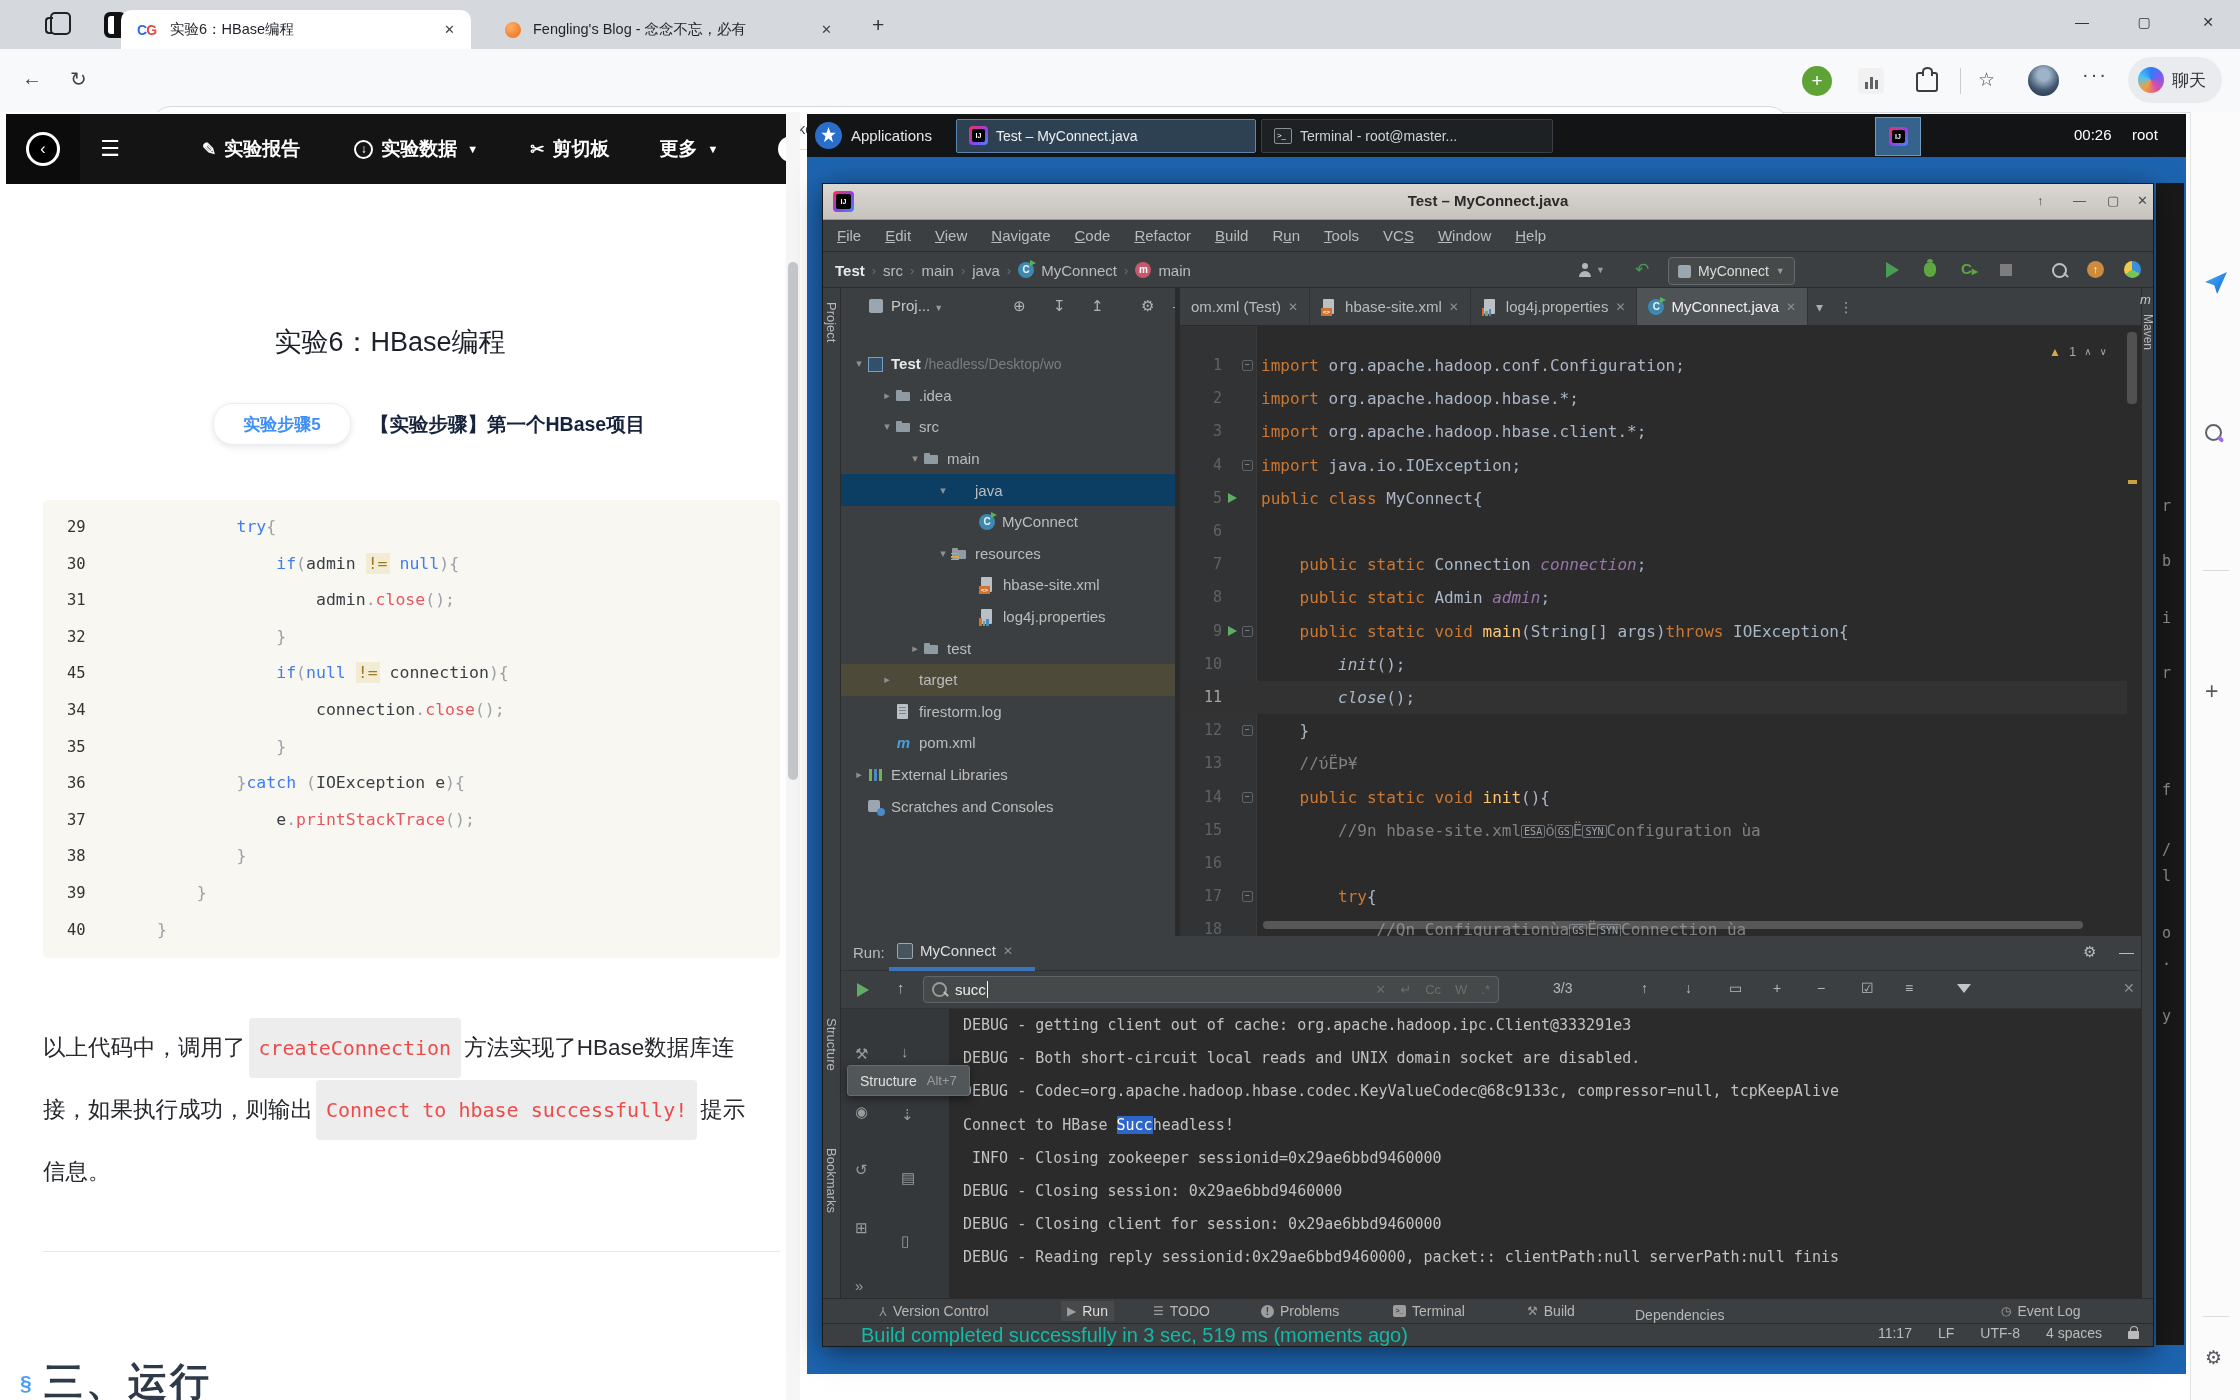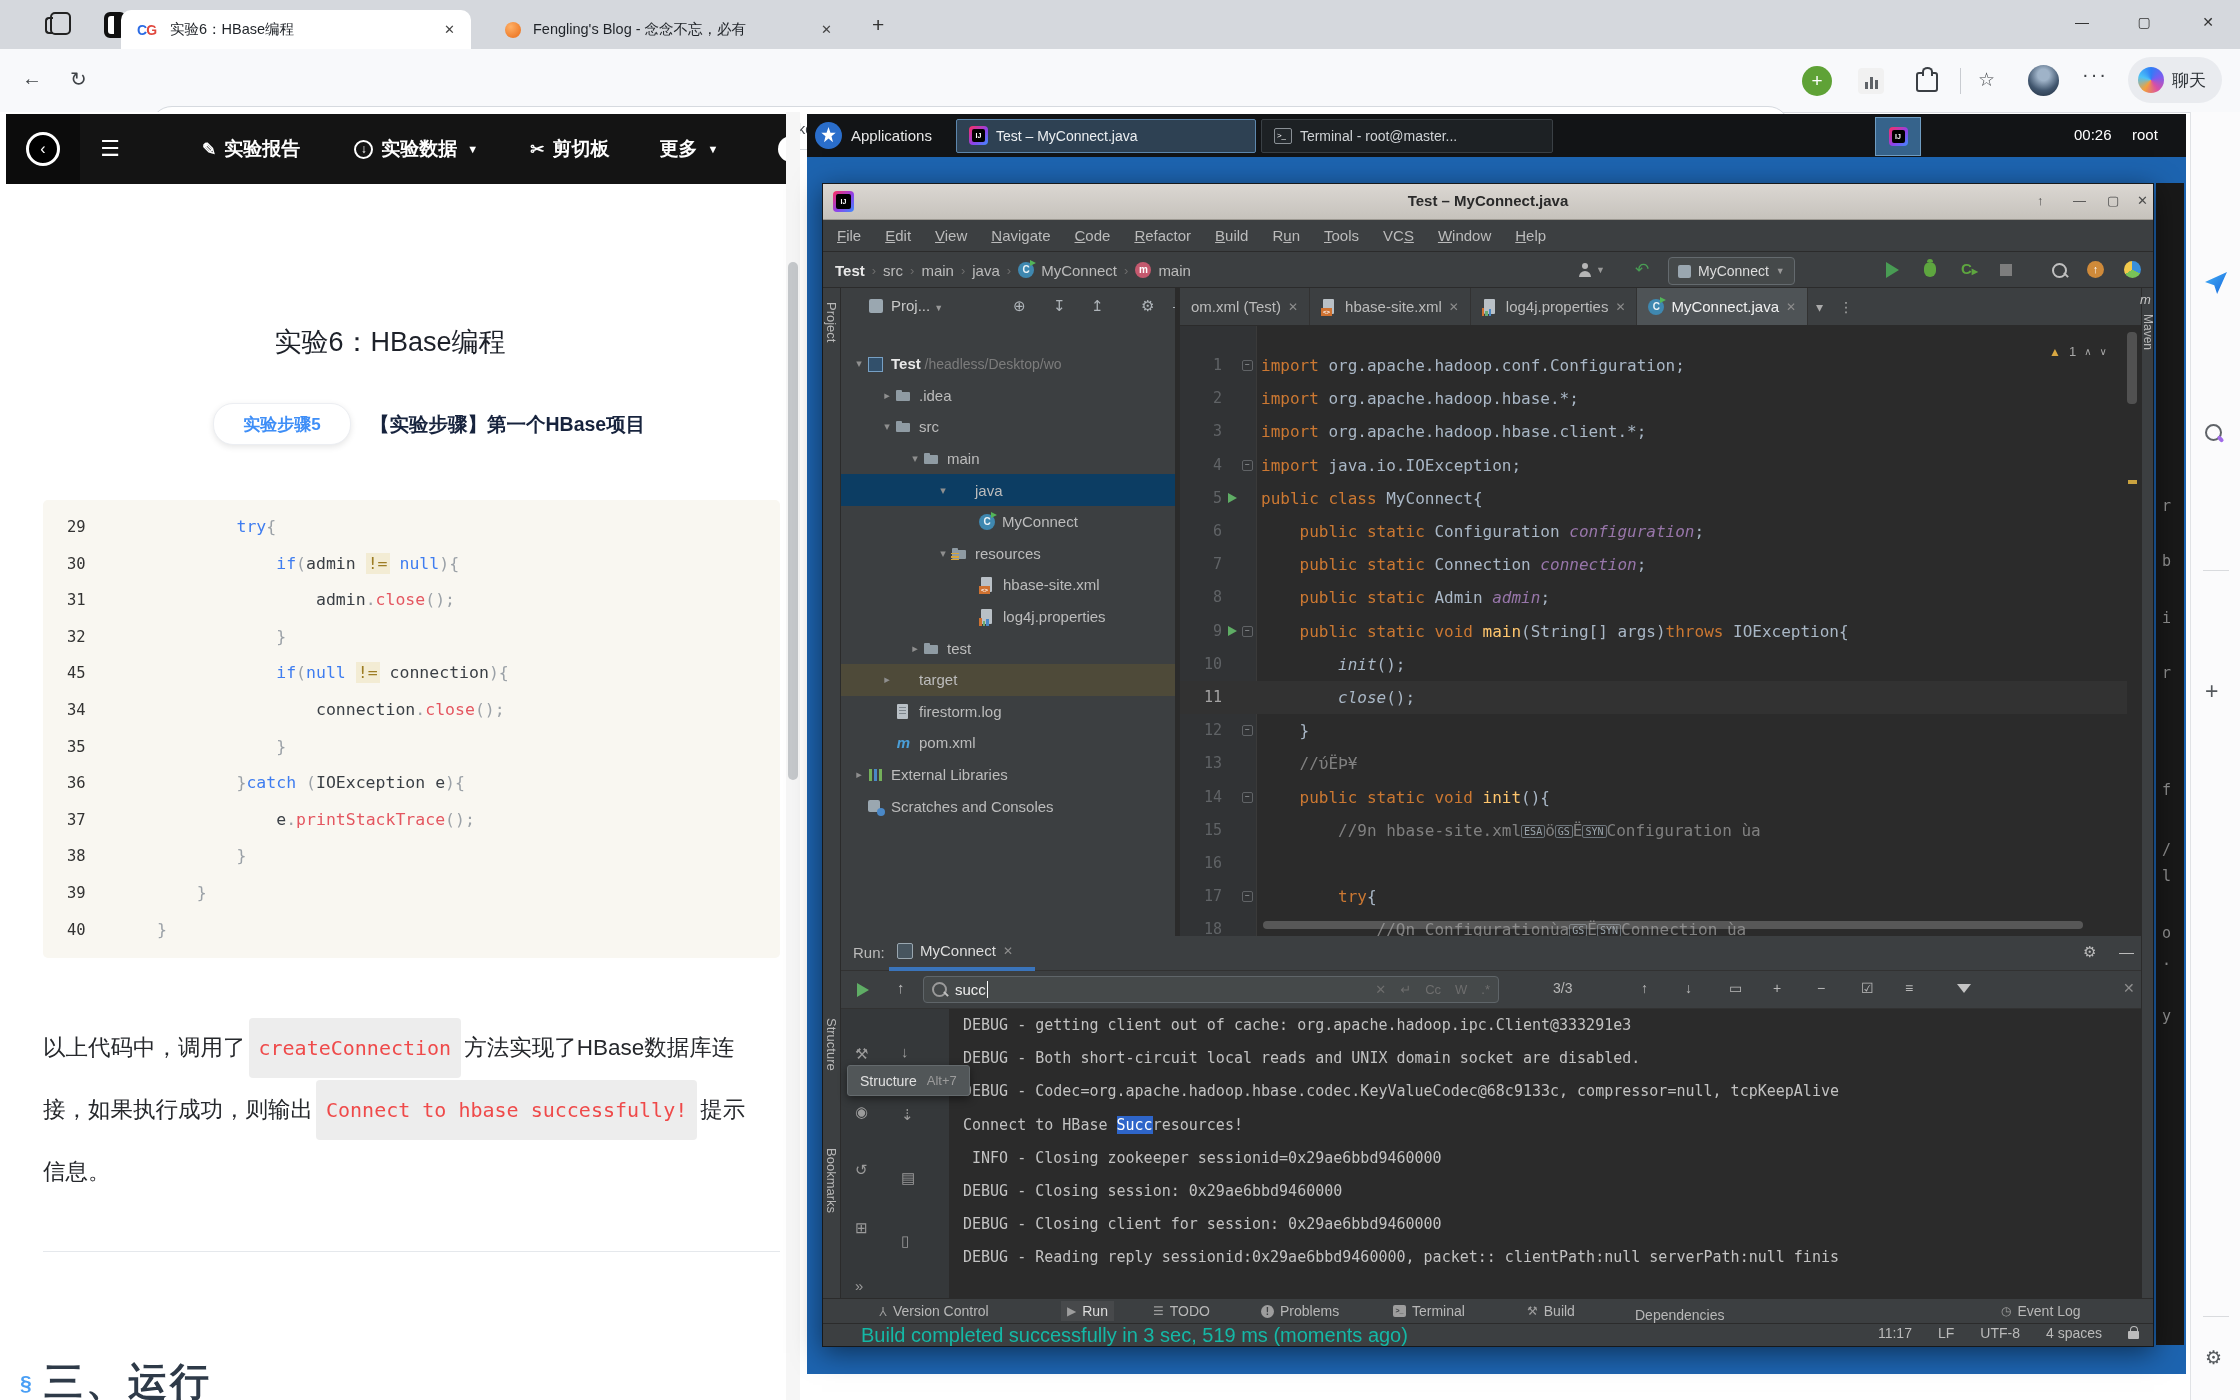--- a/index.html
+++ b/index.html
@@ -588,21 +588,21 @@
           <div class="tab-extra">▾</div>
           <div class="tab-extra">⋮</div>
         </div>
       <div id="editor" class="abs">
         <div id="gutter-bg"></div>
       <div class="ed-row" style="top: 23px;"><span class="ed-num">1</span><span class="ed-fold">−</span><span class="ed-text"><span class="s-k">import</span><span class="s-p"> org.apache.hadoop.conf.Configuration;</span></span></div>
           <div class="ed-row" style="top: 56.2px;"><span class="ed-num">2</span><span class="ed-text"><span class="s-k">import</span><span class="s-p"> org.apache.hadoop.hbase.*;</span></span></div>
           <div class="ed-row" style="top: 89.4px;"><span class="ed-num">3</span><span class="ed-text"><span class="s-k">import</span><span class="s-p"> org.apache.hadoop.hbase.client.*;</span></span></div>
           <div class="ed-row" style="top: 122.6px;"><span class="ed-num">4</span><span class="ed-fold">−</span><span class="ed-text"><span class="s-k">import</span><span class="s-p"> java.io.IOException;</span></span></div>
           <div class="ed-row" style="top: 155.8px;"><span class="ed-num">5</span><span class="ed-arrow"></span><span class="ed-text"><span class="s-k">public class</span><span class="s-p"> MyConnect{</span></span></div>
-          <div class="ed-row" style="top: 189px;"><span class="ed-num">6</span><span class="ed-text"><span class="s-p">    </span><span class="s-k">public static</span><span class="s-p"> Configuration </span><span class="s-f">configuration</span><span class="s-p">;</span></span></div>
+          <div class="ed-row" style="top: 189px;"><span class="ed-num">6</span></div>
           <div class="ed-row" style="top: 222.2px;"><span class="ed-num">7</span><span class="ed-text"><span class="s-p">    </span><span class="s-k">public static</span><span class="s-p"> Connection </span><span class="s-f">connection</span><span class="s-p">;</span></span></div>
           <div class="ed-row" style="top: 255.4px;"><span class="ed-num">8</span><span class="ed-text"><span class="s-p">    </span><span class="s-k">public static</span><span class="s-p"> Admin </span><span class="s-f">admin</span><span class="s-p">;</span></span></div>
           <div class="ed-row" style="top: 288.6px;"><span class="ed-num">9</span><span class="ed-arrow"></span><span class="ed-fold">−</span><span class="ed-text"><span class="s-p">    </span><span class="s-k">public static void </span><span class="s-m">main</span><span class="s-p">(String[] args)</span><span class="s-k">throws</span><span class="s-p"> IOException{</span></span></div>
           <div class="ed-row" style="top: 321.8px;"><span class="ed-num">10</span><span class="ed-text"><span class="s-p">        </span><span class="s-i">init</span><span class="s-p">();</span></span></div>
           <div class="ed-row caret-line" style="top: 355px;"><span class="ed-num cur">11</span><span class="ed-text"><span class="s-p">        </span><span class="s-i">close</span><span class="s-p">();</span></span></div>
           <div class="ed-row" style="top: 388.2px;"><span class="ed-num">12</span><span class="ed-fold">−</span><span class="ed-text"><span class="s-p">    }</span></span></div>
           <div class="ed-row" style="top: 421.4px;"><span class="ed-num">13</span><span class="ed-text"><span class="s-p">    </span><span class="s-c">//ύËÞ¥</span></span></div>
           <div class="ed-row" style="top: 454.6px;"><span class="ed-num">14</span><span class="ed-fold">−</span><span class="ed-text"><span class="s-p">    </span><span class="s-k">public static void </span><span class="s-m">init</span><span class="s-p">(){</span></span></div>
           <div class="ed-row" style="top: 487.8px;"><span class="ed-num">15</span><span class="ed-text"><span class="s-p">        </span><span class="s-c">//9n hbase-site.xml</span><span class="s-b">ESA</span><span class="s-c">ö</span><span class="s-b">GS</span><span class="s-c">Ë</span><span class="s-b">SYN</span><span class="s-c">Configuration ùa</span></span></div>
           <div class="ed-row" style="top: 521px;"><span class="ed-num">16</span></div>
@@ -672,21 +672,21 @@
             <span class="con-ic" style="left: 14px; top: 268px;">»</span>
             <span class="con-ic" style="left: 60px; top: 34px;">↓</span>
             <span class="con-ic" style="left: 60px; top: 97px;">⇣</span>
             <span class="con-ic" style="left: 60px; top: 160px;">▤</span>
             <span class="con-ic" style="left: 60px; top: 223px;">▯</span>
           </div>
         <div id="console" class="abs">
             <div class="con-line"><span>DEBUG - getting client out of cache: org.apache.hadoop.ipc.Client@333291e3</span></div>
             <div class="con-line"><span>DEBUG - Both short-circuit local reads and UNIX domain socket are disabled.</span></div>
             <div class="con-line"><span>DEBUG - Codec=org.apache.hadoop.hbase.codec.KeyValueCodec@68c9133c, compressor=null, tcpKeepAlive</span></div>
-            <div class="con-line"><span>Connect to HBase </span><span class="con-sel">Succ</span><span>resources!</span></div>
+            <div class="con-line"><span>Connect to HBase </span><span class="con-sel">Succ</span><span>headless!</span></div>
             <div class="con-line"><span> INFO - Closing zookeeper sessionid=0x29ae6bbd9460000</span></div>
             <div class="con-line"><span>DEBUG - Closing session: 0x29ae6bbd9460000</span></div>
             <div class="con-line"><span>DEBUG - Closing client for session: 0x29ae6bbd9460000</span></div>
             <div class="con-line"><span>DEBUG - Reading reply sessionid:0x29ae6bbd9460000, packet:: clientPath:null serverPath:null finis</span></div>
           </div>
 
       </div>
 
       <div id="tooltip" class="abs">
         <span class="tt1">Structure</span>

